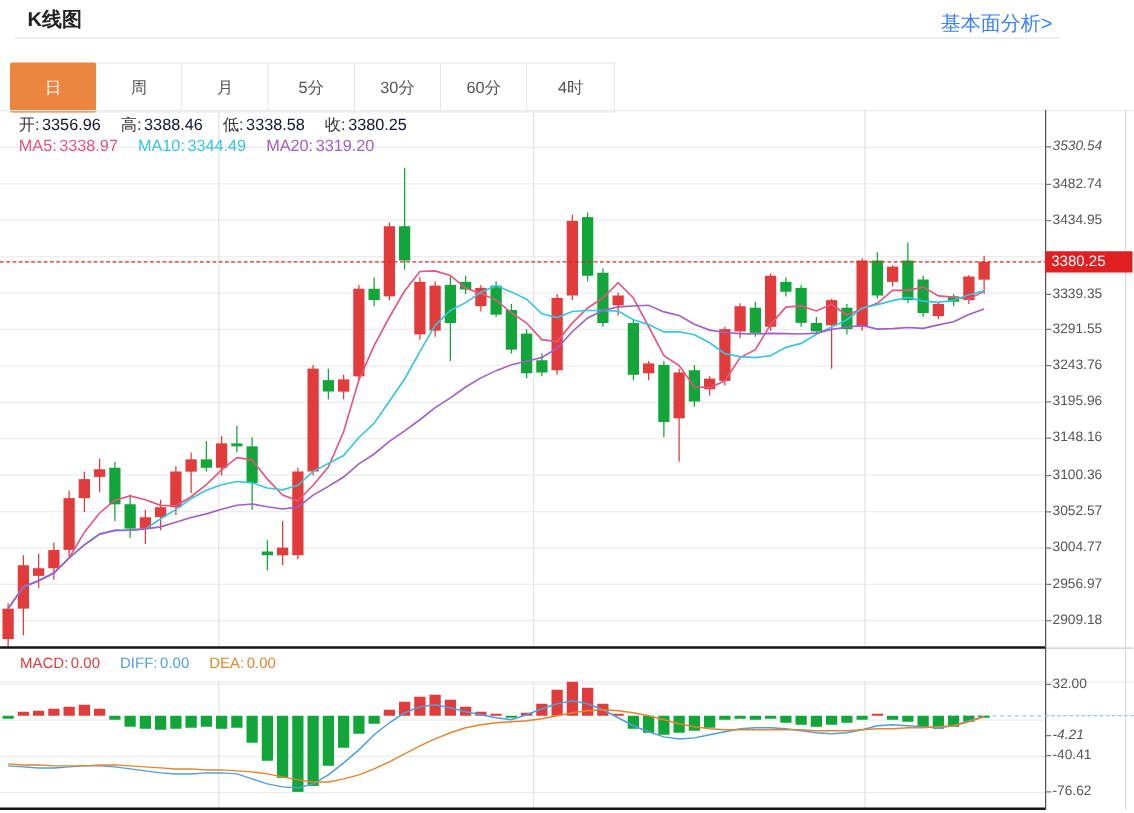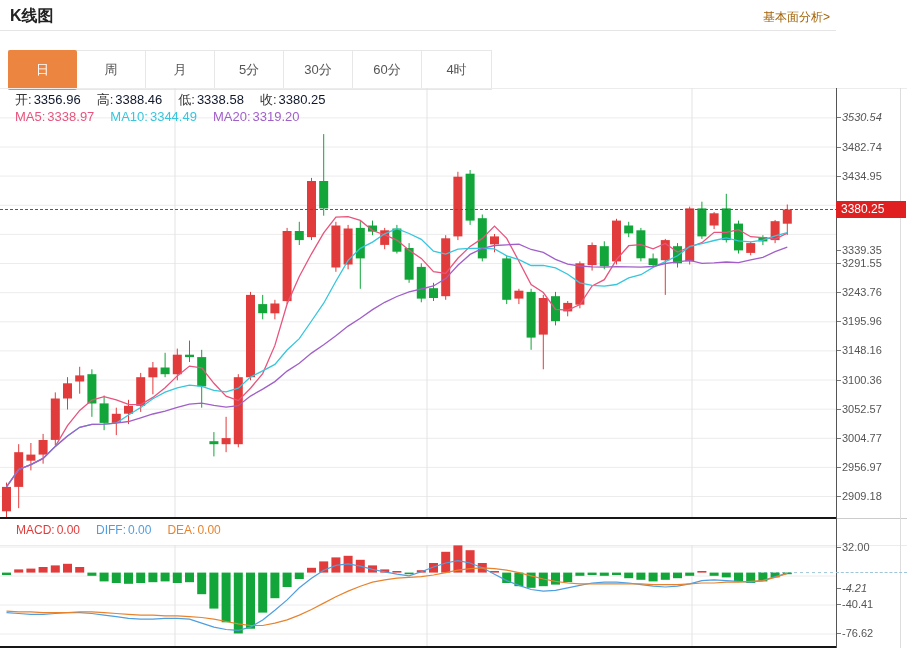--- a/index.html
+++ b/index.html
@@ -1,21 +1,21 @@
 <!DOCTYPE html>
 <html><head>
 <meta charset="utf-8">
 <style>
   html,body{margin:0;padding:0;background:#fff;}
   body{font-family:"Liberation Sans","DejaVu Sans",sans-serif;color:#333;}
   .page{position:relative;width:907px;height:650px;background:#fff;overflow:hidden;}
   
-  .header{position:absolute;left:0;top:0;width:836px;height:30px;border-bottom:1px solid #e5e5e5;}
+  .header{position:absolute;left:12px;top:0;width:836px;height:30px;border-bottom:1px solid #e5e5e5;}
   .page-title{position:absolute;left:10px;top:6px;font-size:16px;font-weight:bold;color:#222;margin:0;}
-  .fa-link{position:absolute;right:6px;top:9px;font-size:12px;color:#a16207;text-decoration:none;cursor:pointer;}
+  .fa-link{position:absolute;right:6px;top:9px;font-size:16px;color:#3b82f6;text-decoration:none;cursor:pointer;}
   
   .tabbar{position:absolute;left:8px;top:50px;height:38px;display:flex;border:1px solid #e7e7e7;background:#fff;}
   .tab{width:69px;height:38px;line-height:38px;text-align:center;font-size:13px;color:#555;background:#fff;border-right:1px solid #e7e7e7;cursor:pointer;box-sizing:border-box;}
   .tab:last-child{border-right:none;}
   .tab.selected{background:#ec8540;color:#fff;border-radius:2px;margin:-1px 0 -1px -1px;height:40px;line-height:40px;border-right:none;}
   
   .topline{position:absolute;left:0;top:88px;width:907px;height:1px;background:#ececec;}
   .readout{position:absolute;font-size:13px;white-space:nowrap;z-index:5;}
   .readout .lbl{margin-right:2px;}
   .readout .pair{margin-right:16px;}
@@ -301,21 +301,21 @@
     </svg>
 
   <div class="hline-black-2"></div>
   <div class="vaxis-line"></div>
   <div class="vaxis-line2"></div>
 
   <div id="price-axis">
       <div class="axis-label" style="top: 111px; font-style: italic;">3530.54</div>
       <div class="axis-label" style="top: 141px; text-align: center;">3482.74</div>
       <div class="axis-label" style="top: 170px;">3434.95</div>
-      <div class="axis-label" style="top: 244px; text-align: center;">3339.35</div>
+      <div class="axis-label" style="top: 229px; text-align: center;">3339.35</div>
       <div class="axis-label" style="top: 257px;">3291.55</div>
       <div class="axis-label" style="top: 286px;">3243.76</div>
       <div class="axis-label" style="top: 315px;">3195.96</div>
       <div class="axis-label" style="top: 344px;">3148.16</div>
       <div class="axis-label" style="top: 374px;">3100.36</div>
       <div class="axis-label" style="top: 403px;">3052.57</div>
       <div class="axis-label" style="top: 432px;">3004.77</div>
       <div class="axis-label" style="top: 461px;">2956.97</div>
       <div class="axis-label" style="top: 490px;">2909.18</div>
     </div>

